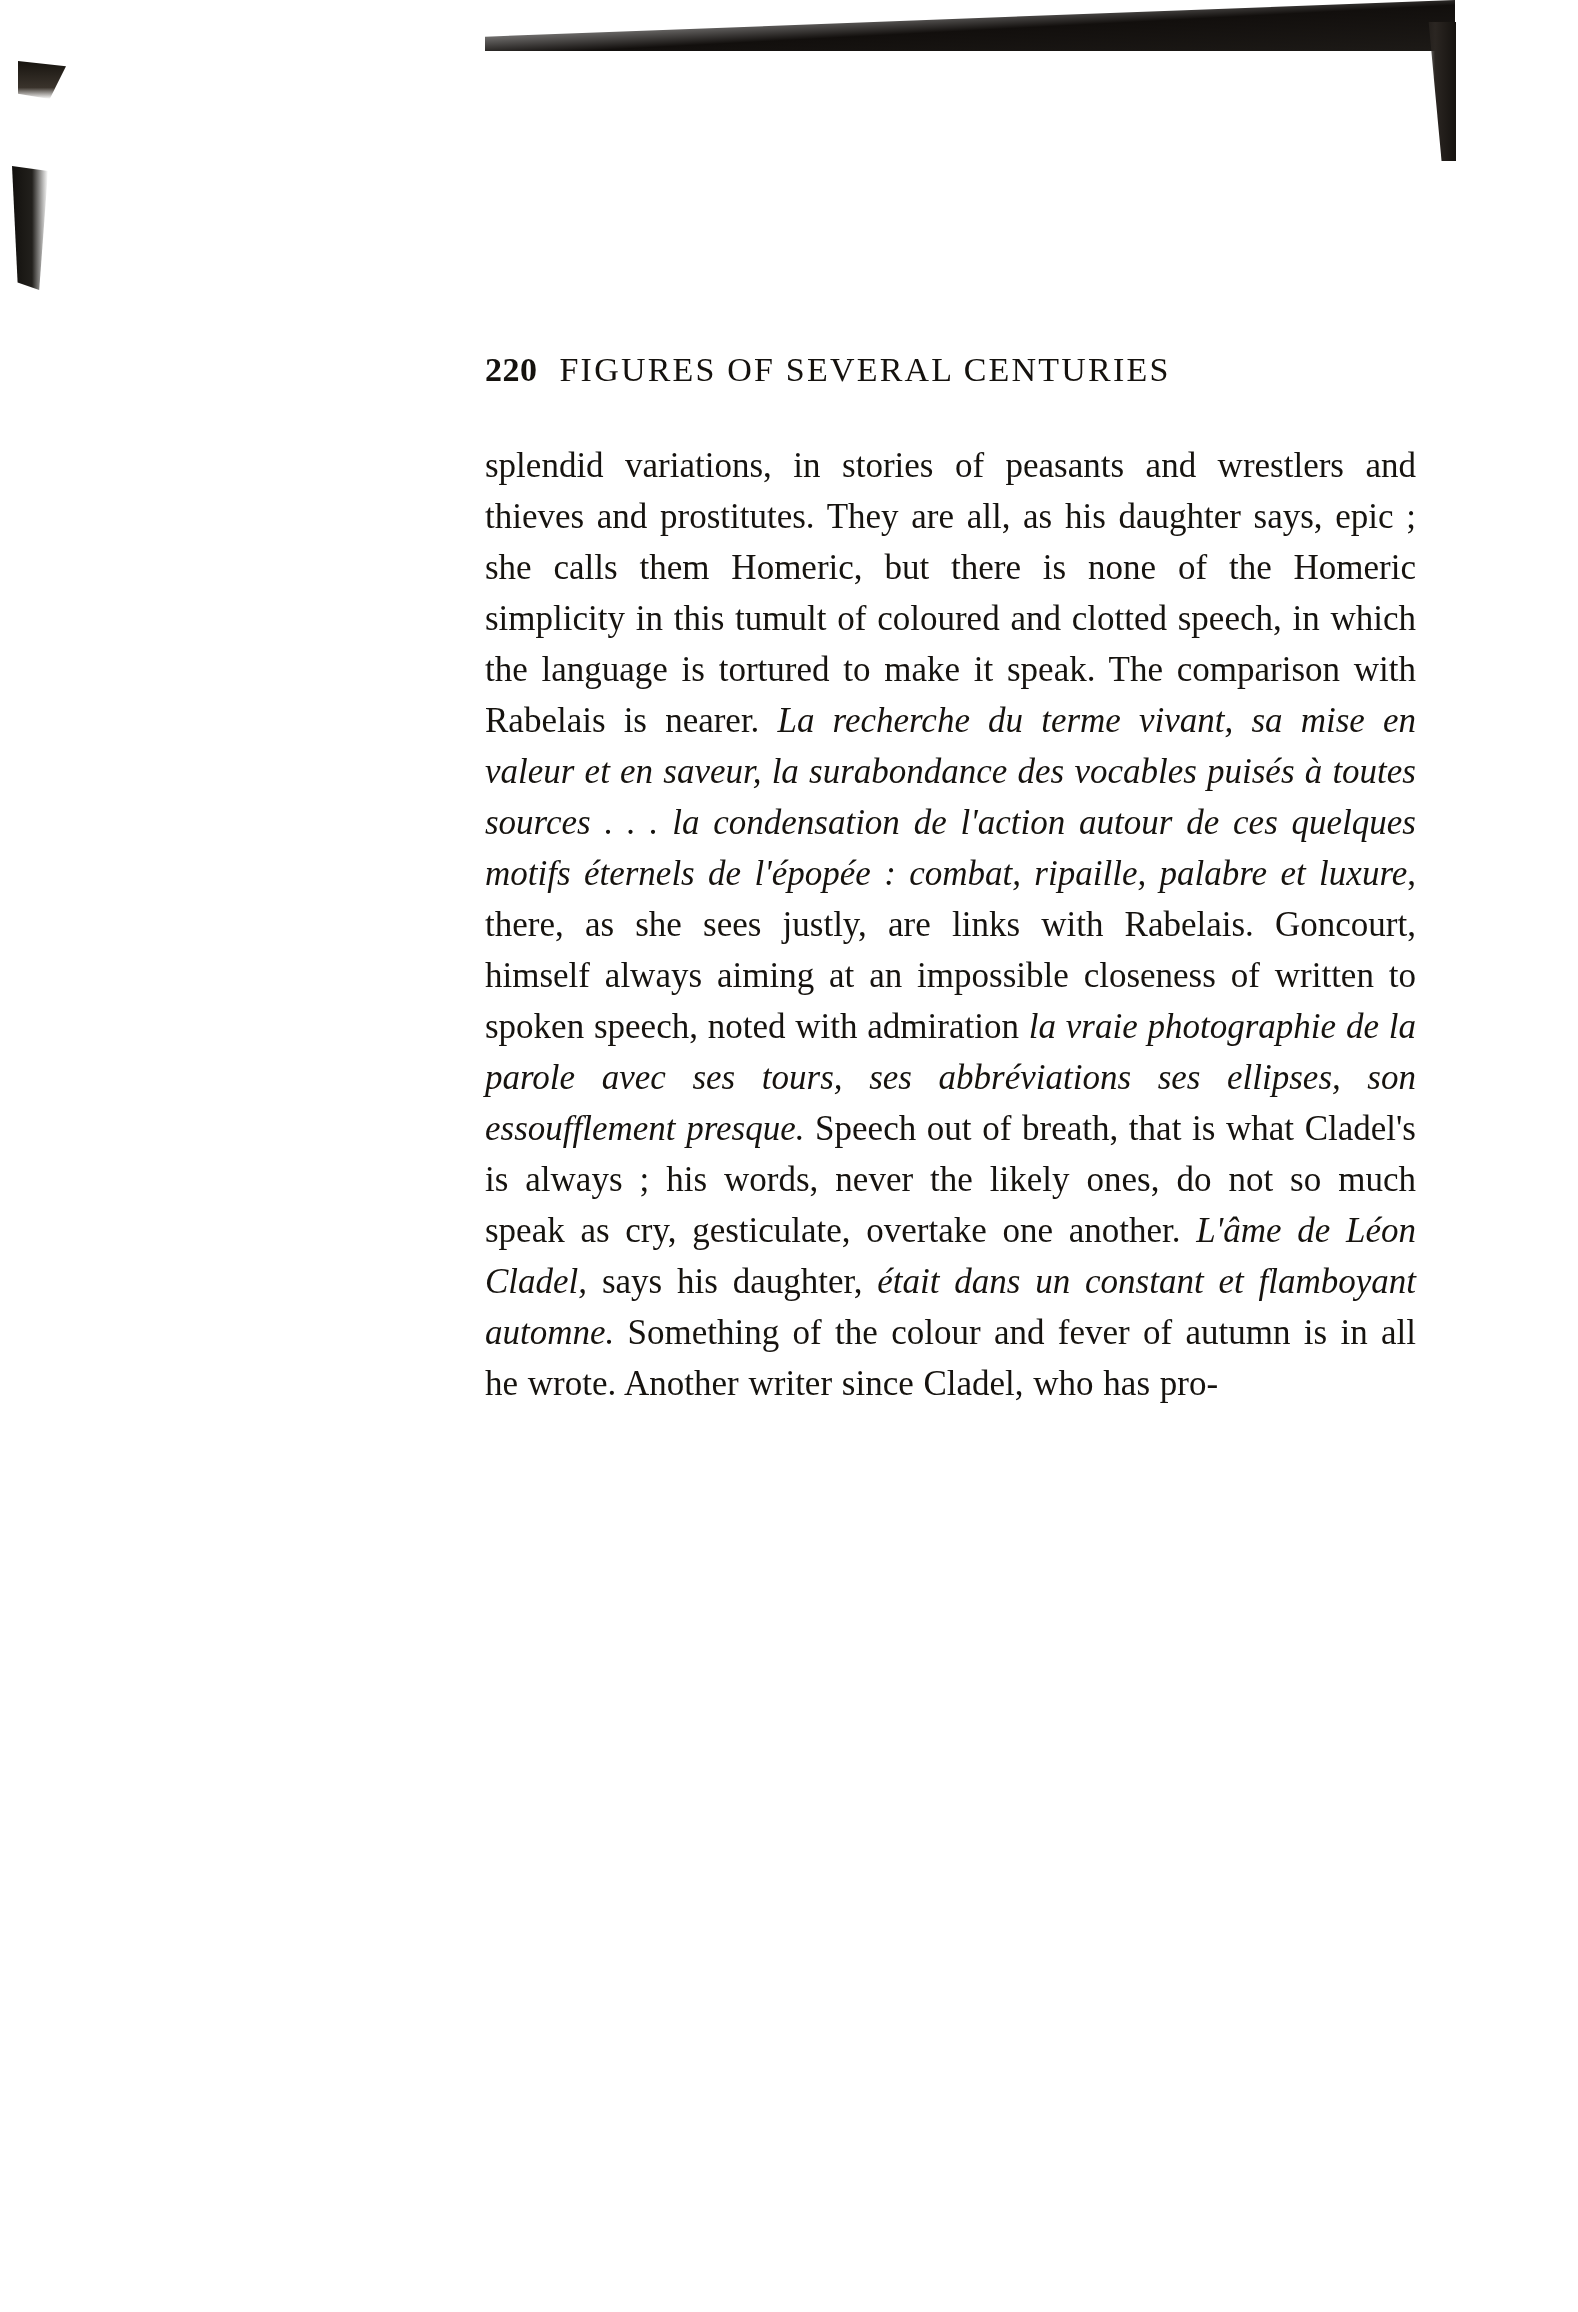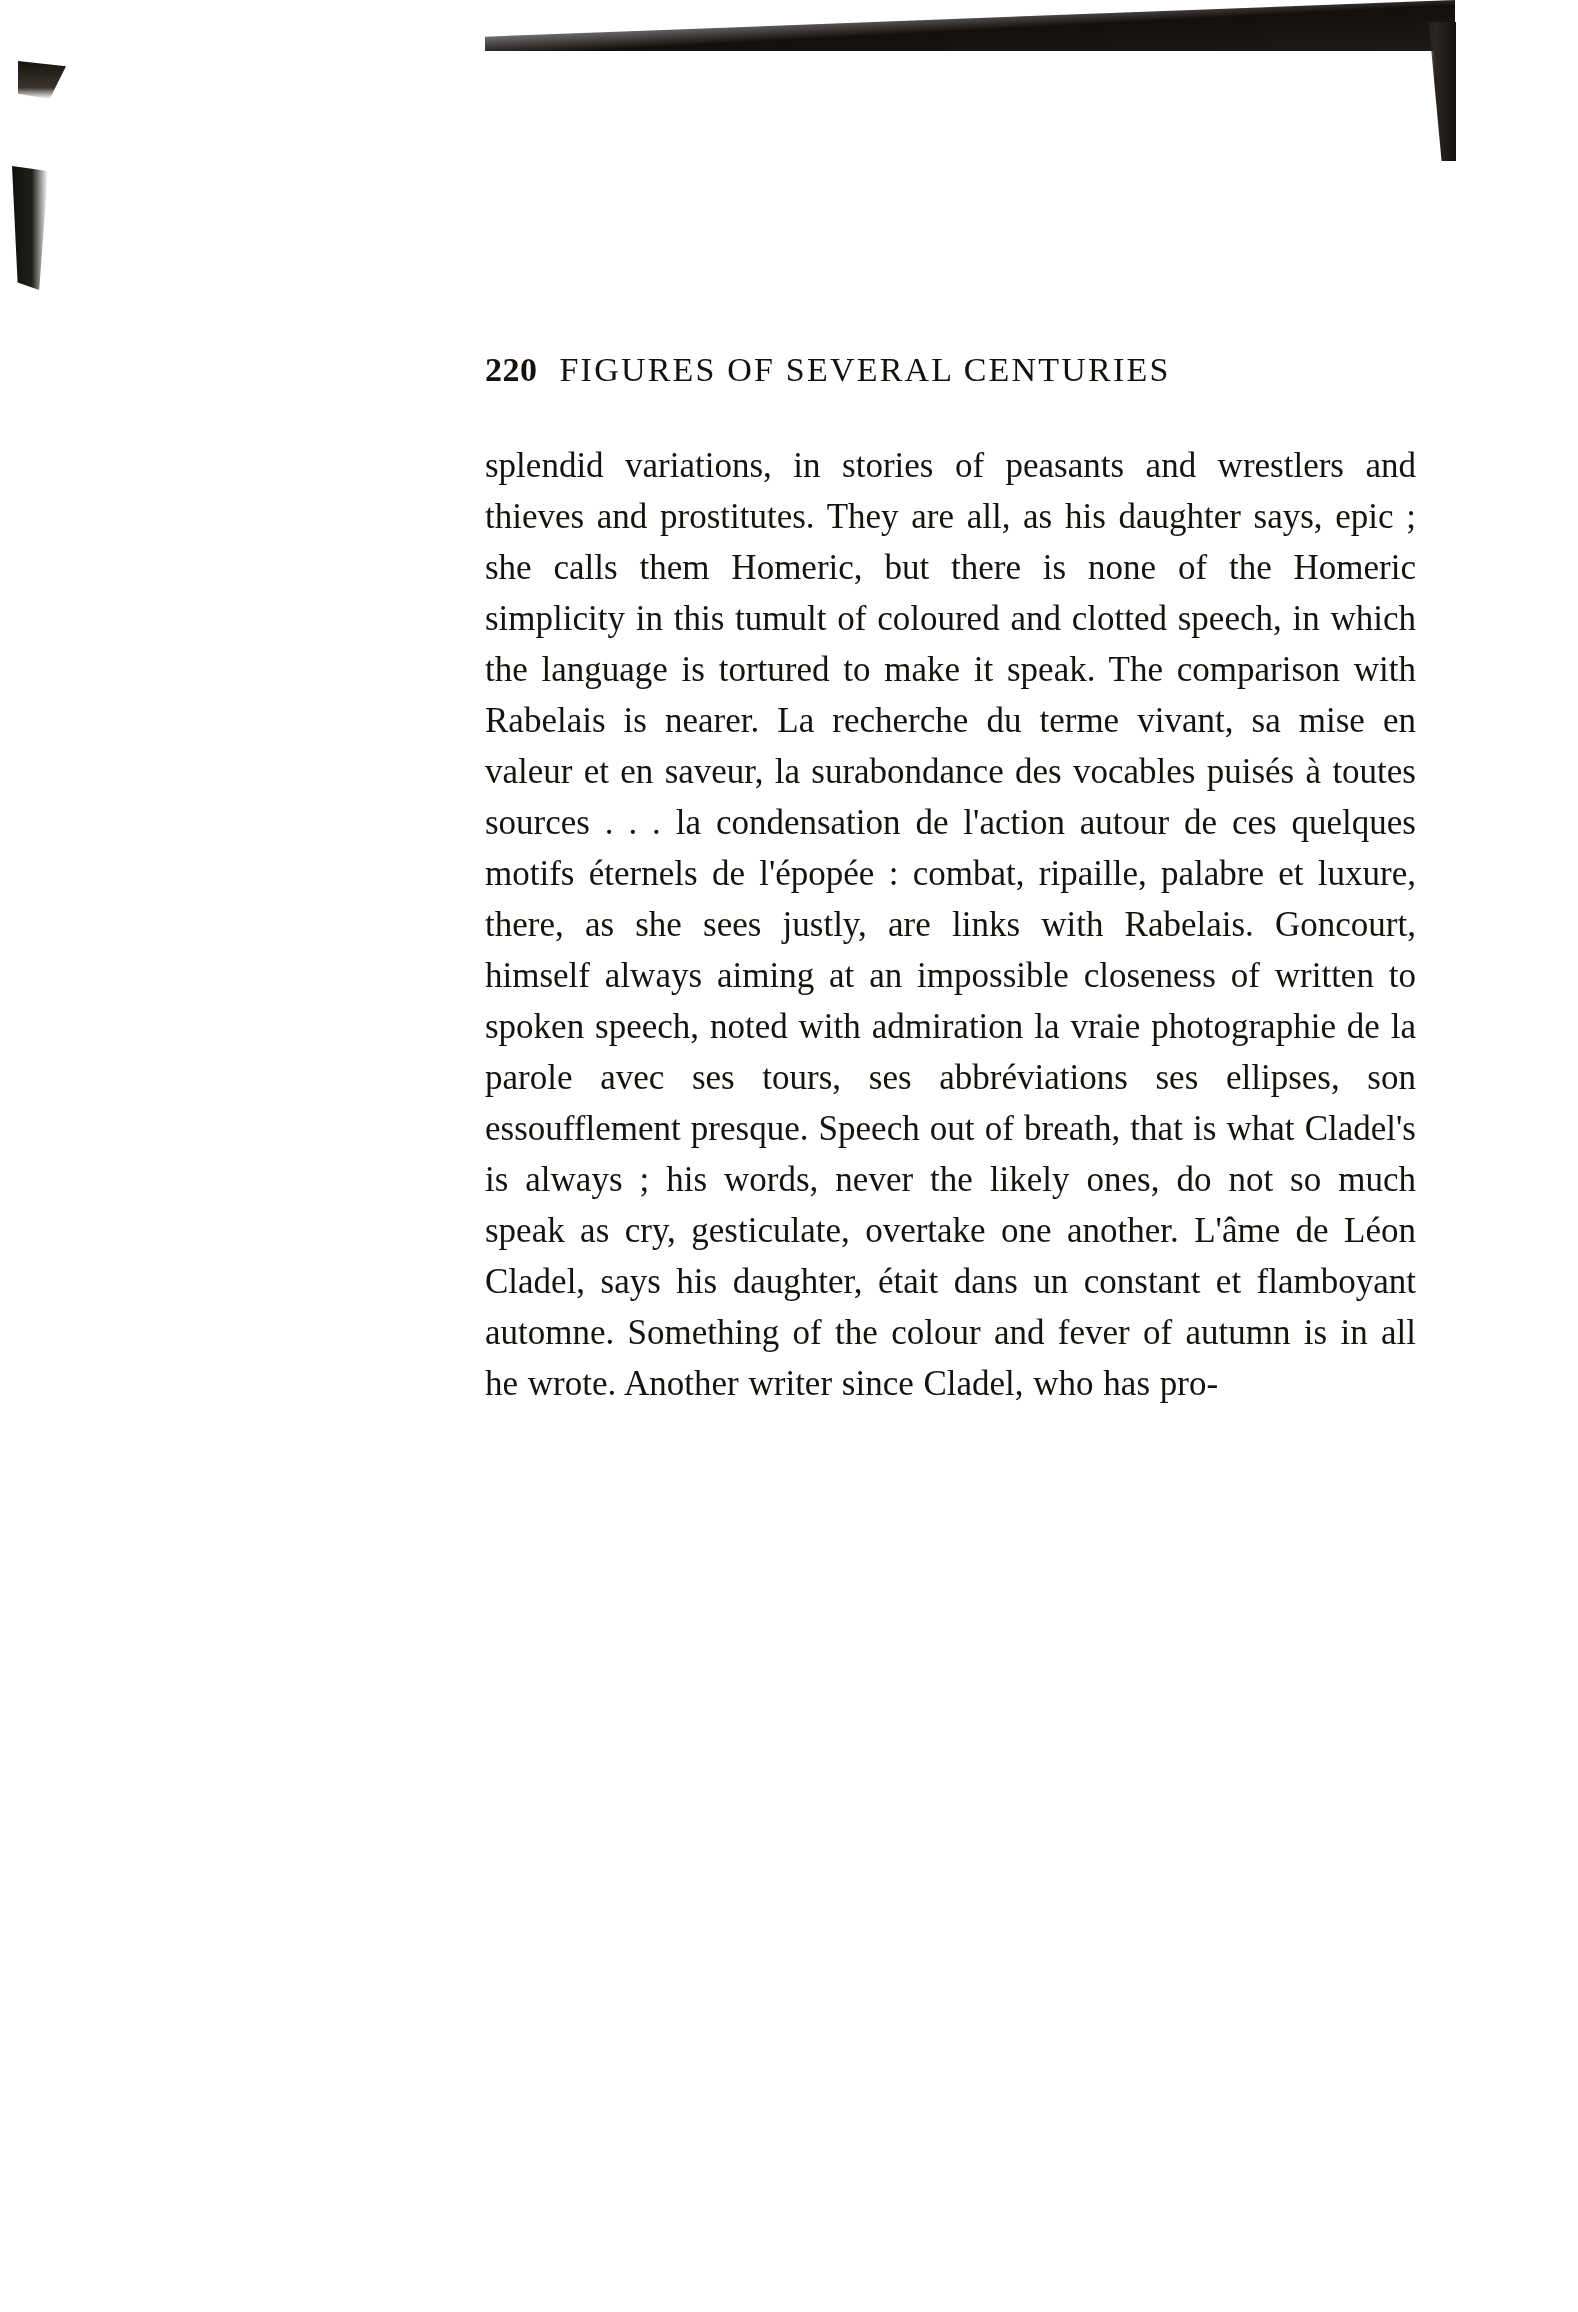--- a/index.html
+++ b/index.html
@@ -86,20 +86,21 @@
   }
   #body-text {
     font-size: 35px;
     line-height: 51px;
     color: #16130f;
     text-align: justify;
     text-justify: inter-word;
     word-spacing: 1px;
   }
   #body-text .it {
+    font-style: italic;
   }
   #body-text p {
     margin: 0;
   }
 </style>
 </head>
 <body>
 
 <div class="scan-artifact" id="top-edge-smudge"></div>
 <div class="scan-artifact" id="right-edge-smudge"></div>

